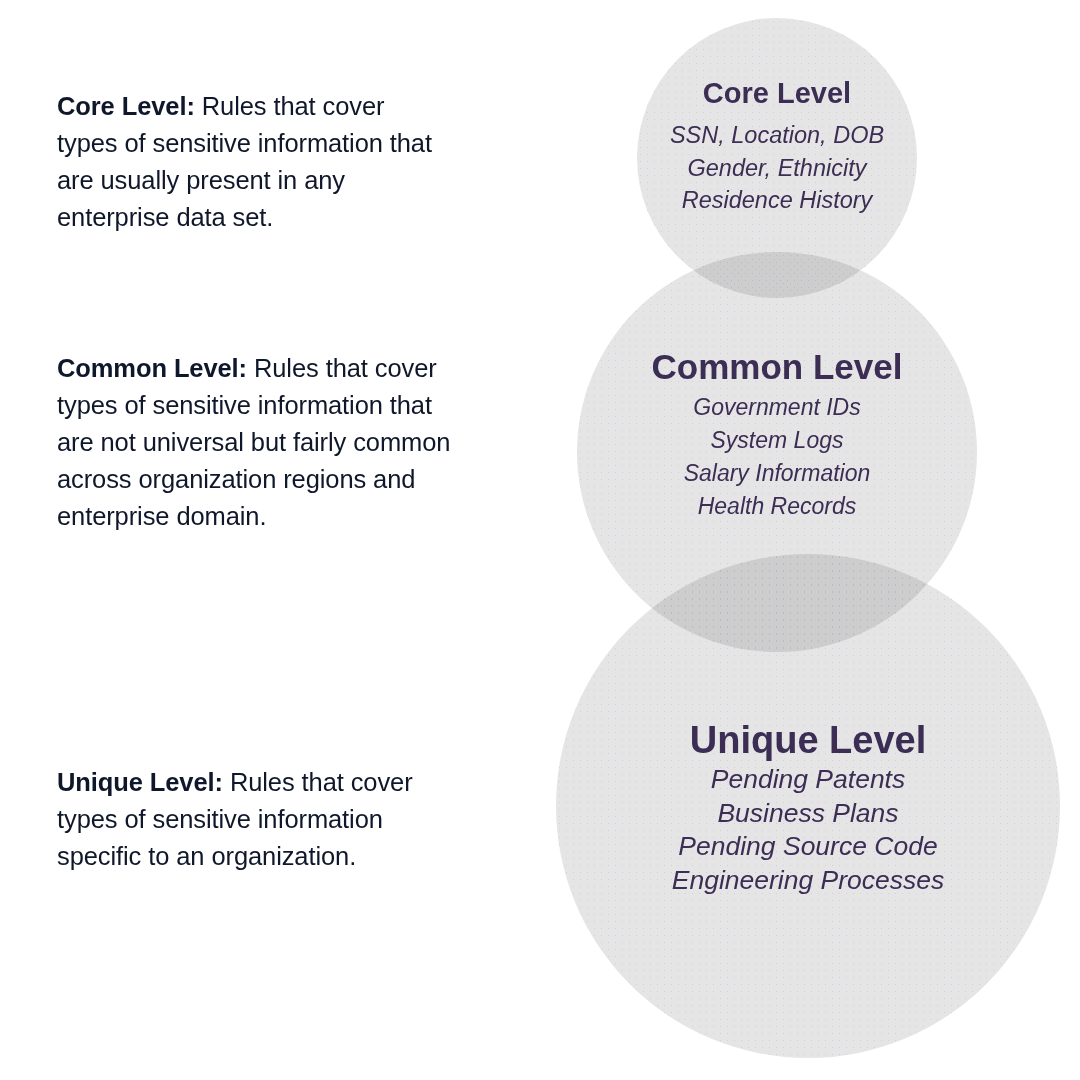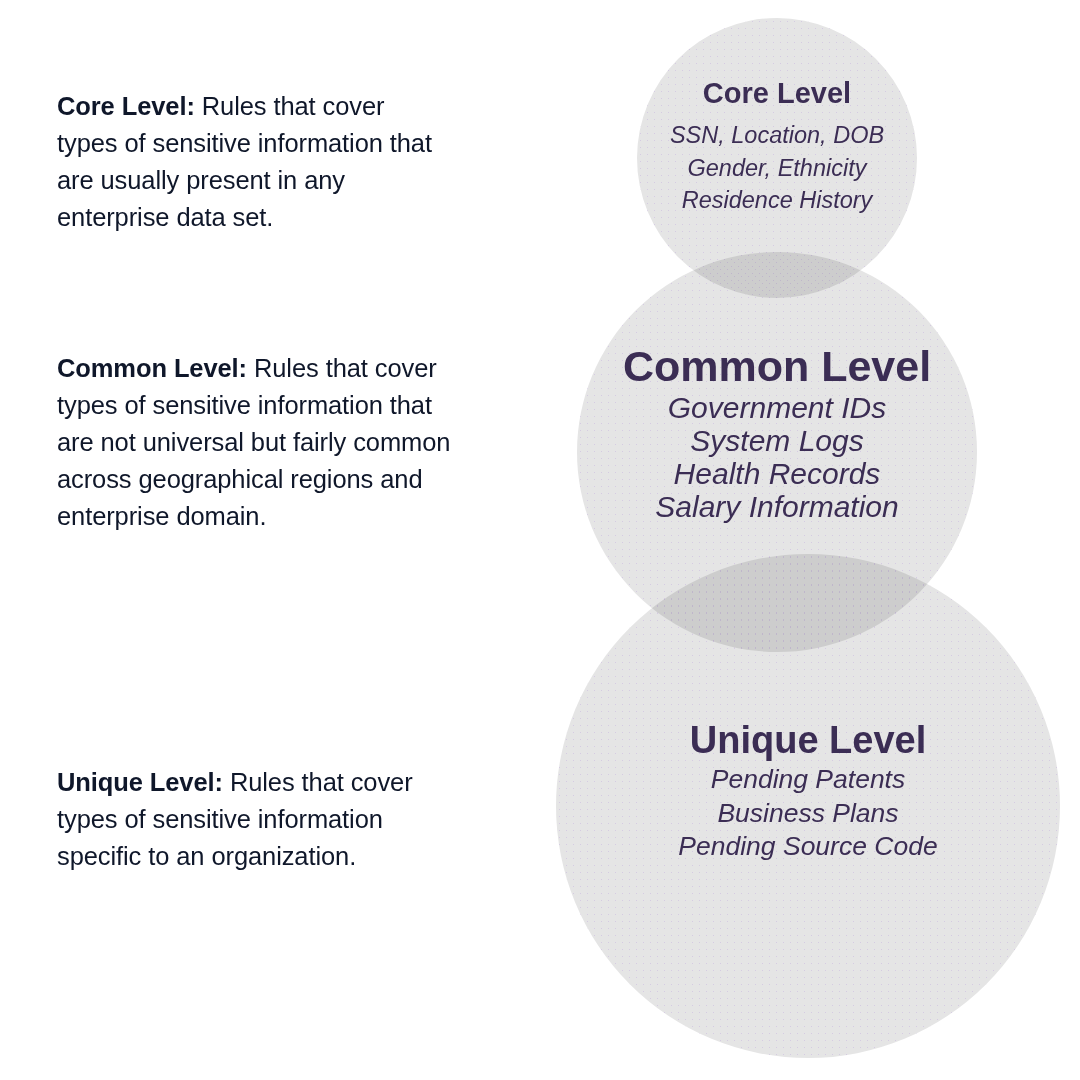--- a/index.html
+++ b/index.html
@@ -120,39 +120,39 @@
     font-style: italic;
     text-align: center;
     white-space: nowrap;
   }
   .circle-items div { white-space: nowrap; }
 
   
   #circle-core .circle-title   { font-size: 29px;   line-height: 34px; }
   #circle-core .circle-items   { font-size: 23.5px; line-height: 32.5px; margin-top: 9px; }
 
-  #circle-common .circle-title { font-size: 43px;   line-height: 41px; }
-  #circle-common .circle-items { font-size: 30px; line-height: 33px; margin-top: 4px; }
+  #circle-common .circle-title { font-size: 35px;   line-height: 41px; }
+  #circle-common .circle-items { font-size: 23px; line-height: 33px; margin-top: 4px; }
 
   #circle-unique .circle-title { font-size: 38px;   line-height: 45px; }
   #circle-unique .circle-items { font-size: 26.5px; line-height: 33.5px; }
 </style>
 </head>
 <body>
 
 <div id="infographic">
 
   <div class="text-column">
 
     <p class="desc-block" id="desc-core">
       <span class="lead">Core Level:</span><span class="body"> Rules that cover types of sensitive information that are usually present in any enterprise data set.</span>
     </p>
 
     <p class="desc-block" id="desc-common">
-      <span class="lead">Common Level:</span><span class="body"> Rules that cover types of sensitive information that are not universal but fairly common across geographical regions and enterprise domain.</span>
+      <span class="lead">Common Level:</span><span class="body"> Rules that cover types of sensitive information that are not universal but fairly common across organization regions and enterprise domain.</span>
     </p>
 
     <p class="desc-block" id="desc-unique">
       <span class="lead">Unique Level:</span><span class="body"> Rules that cover types of sensitive information specific to an organization.</span>
     </p>
 
   </div>
 
   <div class="circle-stack">
 
@@ -163,28 +163,29 @@
         <div>Gender, Ethnicity</div>
         <div>Residence History</div>
       </div>
     </div>
 
     <div class="level-circle" id="circle-common">
       <div class="circle-title">Common Level</div>
       <div class="circle-items">
         <div>Government IDs</div>
         <div>System Logs</div>
+        <div>Salary Information</div>
         <div>Health Records</div>
-        <div>Salary Information</div>
       </div>
     </div>
 
     <div class="level-circle" id="circle-unique">
       <div class="circle-title">Unique Level</div>
       <div class="circle-items">
         <div>Pending Patents</div>
         <div>Business Plans</div>
         <div>Pending Source Code</div>
+        <div>Engineering Processes</div>
       </div>
     </div>
 
   </div>
 </div>
 
 </body></html>

